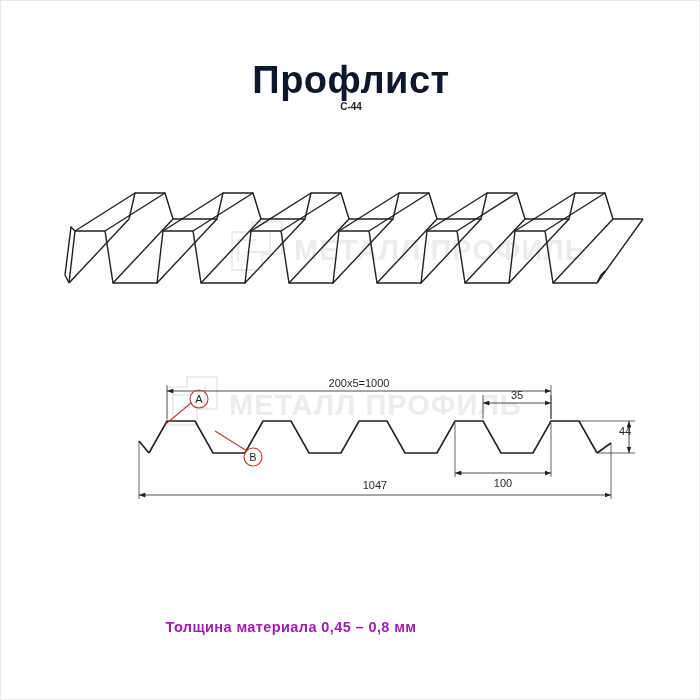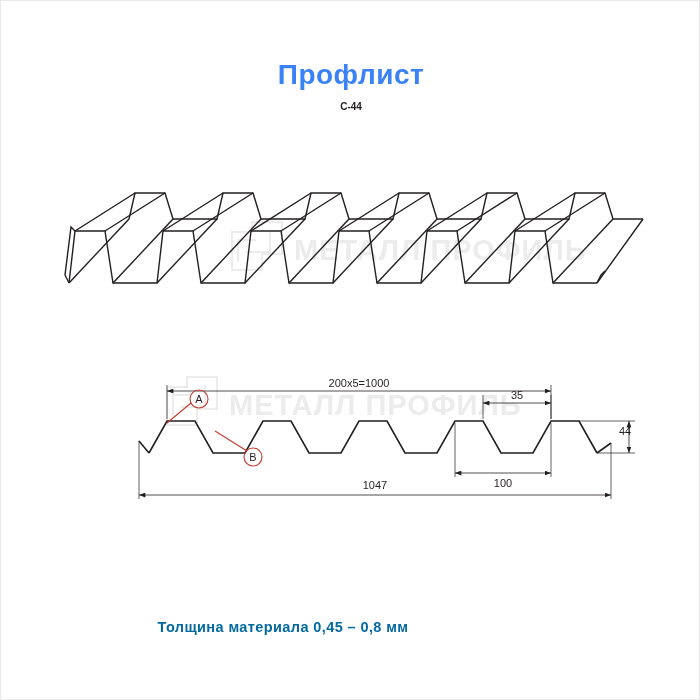--- a/index.html
+++ b/index.html
@@ -20,45 +20,45 @@
     inset: 0;
     border: 1px solid #e8e8e8;
     box-sizing: border-box;
   }
   .title {
     position: absolute;
     top: 58px;
     left: 0;
     width: 700px;
     text-align: center;
-    font-size: 28px;
+    font-size: 38px;
     font-weight: bold;
     letter-spacing: 0.5px;
-    color: #3b82f6;
+    color: #0f172a;
   }
   .subtitle {
     position: absolute;
     top: 100px;
     left: 0;
     width: 700px;
     text-align: center;
     font-size: 10px;
     font-weight: bold;
     color: #231f20;
   }
   .footer-note {
     position: absolute;
     top: 618px;
-    left: 4px;
+    left: 12px;
     width: 556px;
     text-align: center;
     font-size: 14.5px;
     font-weight: bold;
     letter-spacing: 0.4px;
-    color: #0369a1;
+    color: #a21caf;
   }
   .iso-wrap {
     position: absolute;
     top: 170px;
     left: 60px;
     width: 590px;
     height: 140px;
   }
   .section-wrap {
     position: absolute;

